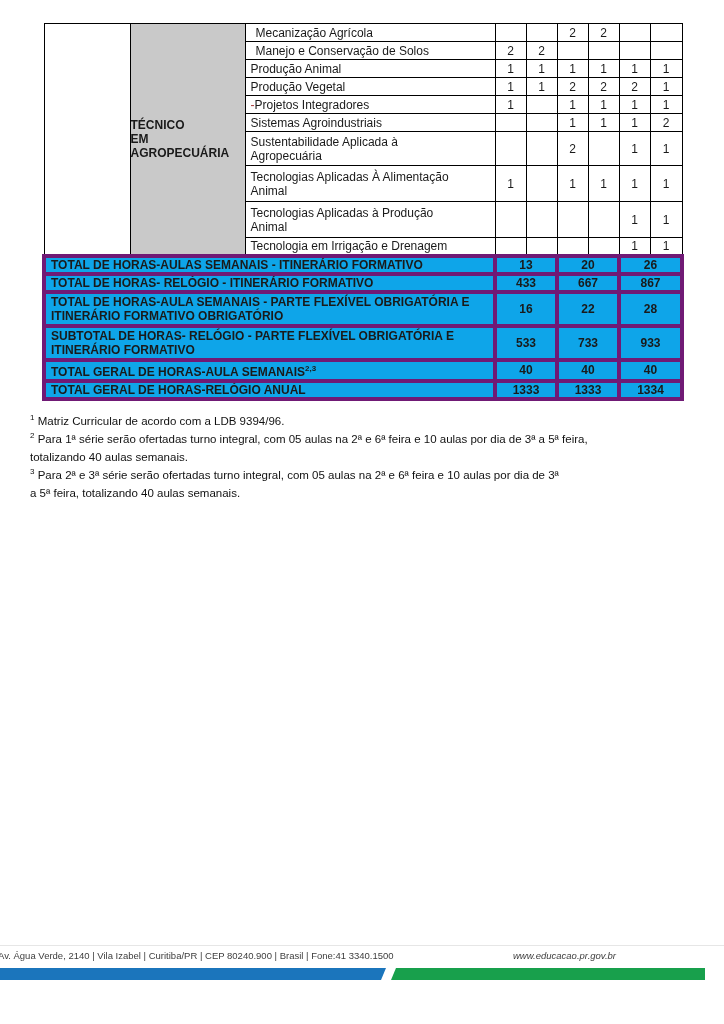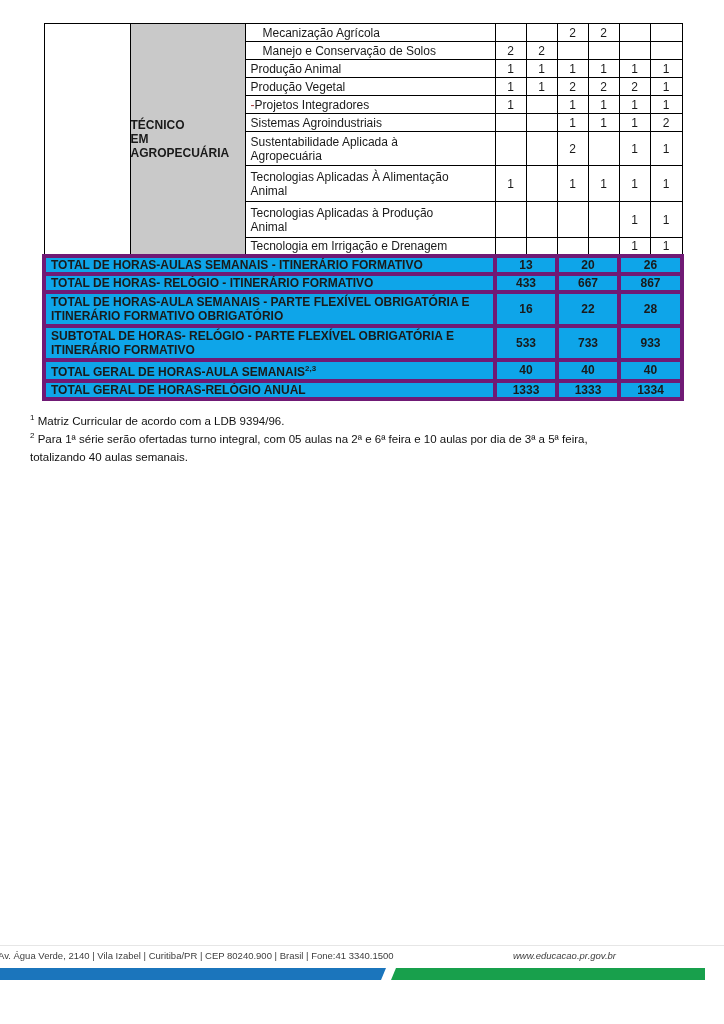--- a/index.html
+++ b/index.html
@@ -16,21 +16,21 @@
     border-collapse:collapse; table-layout:fixed;
     font-size:12px; line-height:14px;
   }
   table.matrix td { border:1px solid #000; vertical-align:middle; overflow:hidden; }
   td.spacer { background:#ffffff; }
   td.program {
     background:#c9c9c9; font-weight:bold; text-align:left;
     white-space:pre-line; font-size:12px;
   }
   td.subj { padding:0 2px 0 5px; white-space:pre-line; }
-  td.subj.indent { padding-left:17px; }
+  td.subj.indent { padding-left:10px; }
   td.num { text-align:center; }
   .dash { color:#a83535; }
 
   tr.trow td {
     border:4px solid #701a75; background:#0ea5e9; font-weight:bold;margin-top:36px;
   }
   td.tlabel { padding:0 2px 0 5px; white-space:pre-line; }
   td.tnum { text-align:center; }
   td.tlabel sup { font-size:8px; }
 
@@ -222,20 +222,22 @@
         <td class="tnum" colspan="2">1333</td>
         <td class="tnum" colspan="2">1334</td>
       </tr>
     </tbody>
   </table>
 
   <div class="footnotes">
     <div class="fn"><sup>1</sup> <span>Matriz Curricular de acordo com a LDB 9394/96.</span></div>
     <div class="fn"><sup>2</sup> <span>Para 1ª série serão ofertadas turno integral, com 05 aulas na 2ª e 6ª feira e 10 aulas por dia de 3ª a 5ª feira,
 totalizando 40 aulas semanais.</span></div>
+    <div class="fn"><sup>3</sup> <span>Para 2ª e 3ª série serão ofertadas turno integral, com 05 aulas na 2ª e 6ª feira e 10 aulas por dia de 3ª
+a 5ª feira, totalizando 40 aulas semanais.</span></div>
   </div>
 
   <div class="footer-divider"></div>
   <div class="footer-address">Av. Água Verde, 2140 | Vila Izabel | Curitiba/PR | CEP 80240.900 | Brasil | Fone:41 3340.1500</div>
   <div class="footer-website">www.educacao.pr.gov.br</div>
   <div class="bar bar-blue" style="background: rgb(27, 117, 188);"></div>
   <div class="bar bar-green" style="background: rgb(24, 160, 76);"></div>
 
 </div>
 

